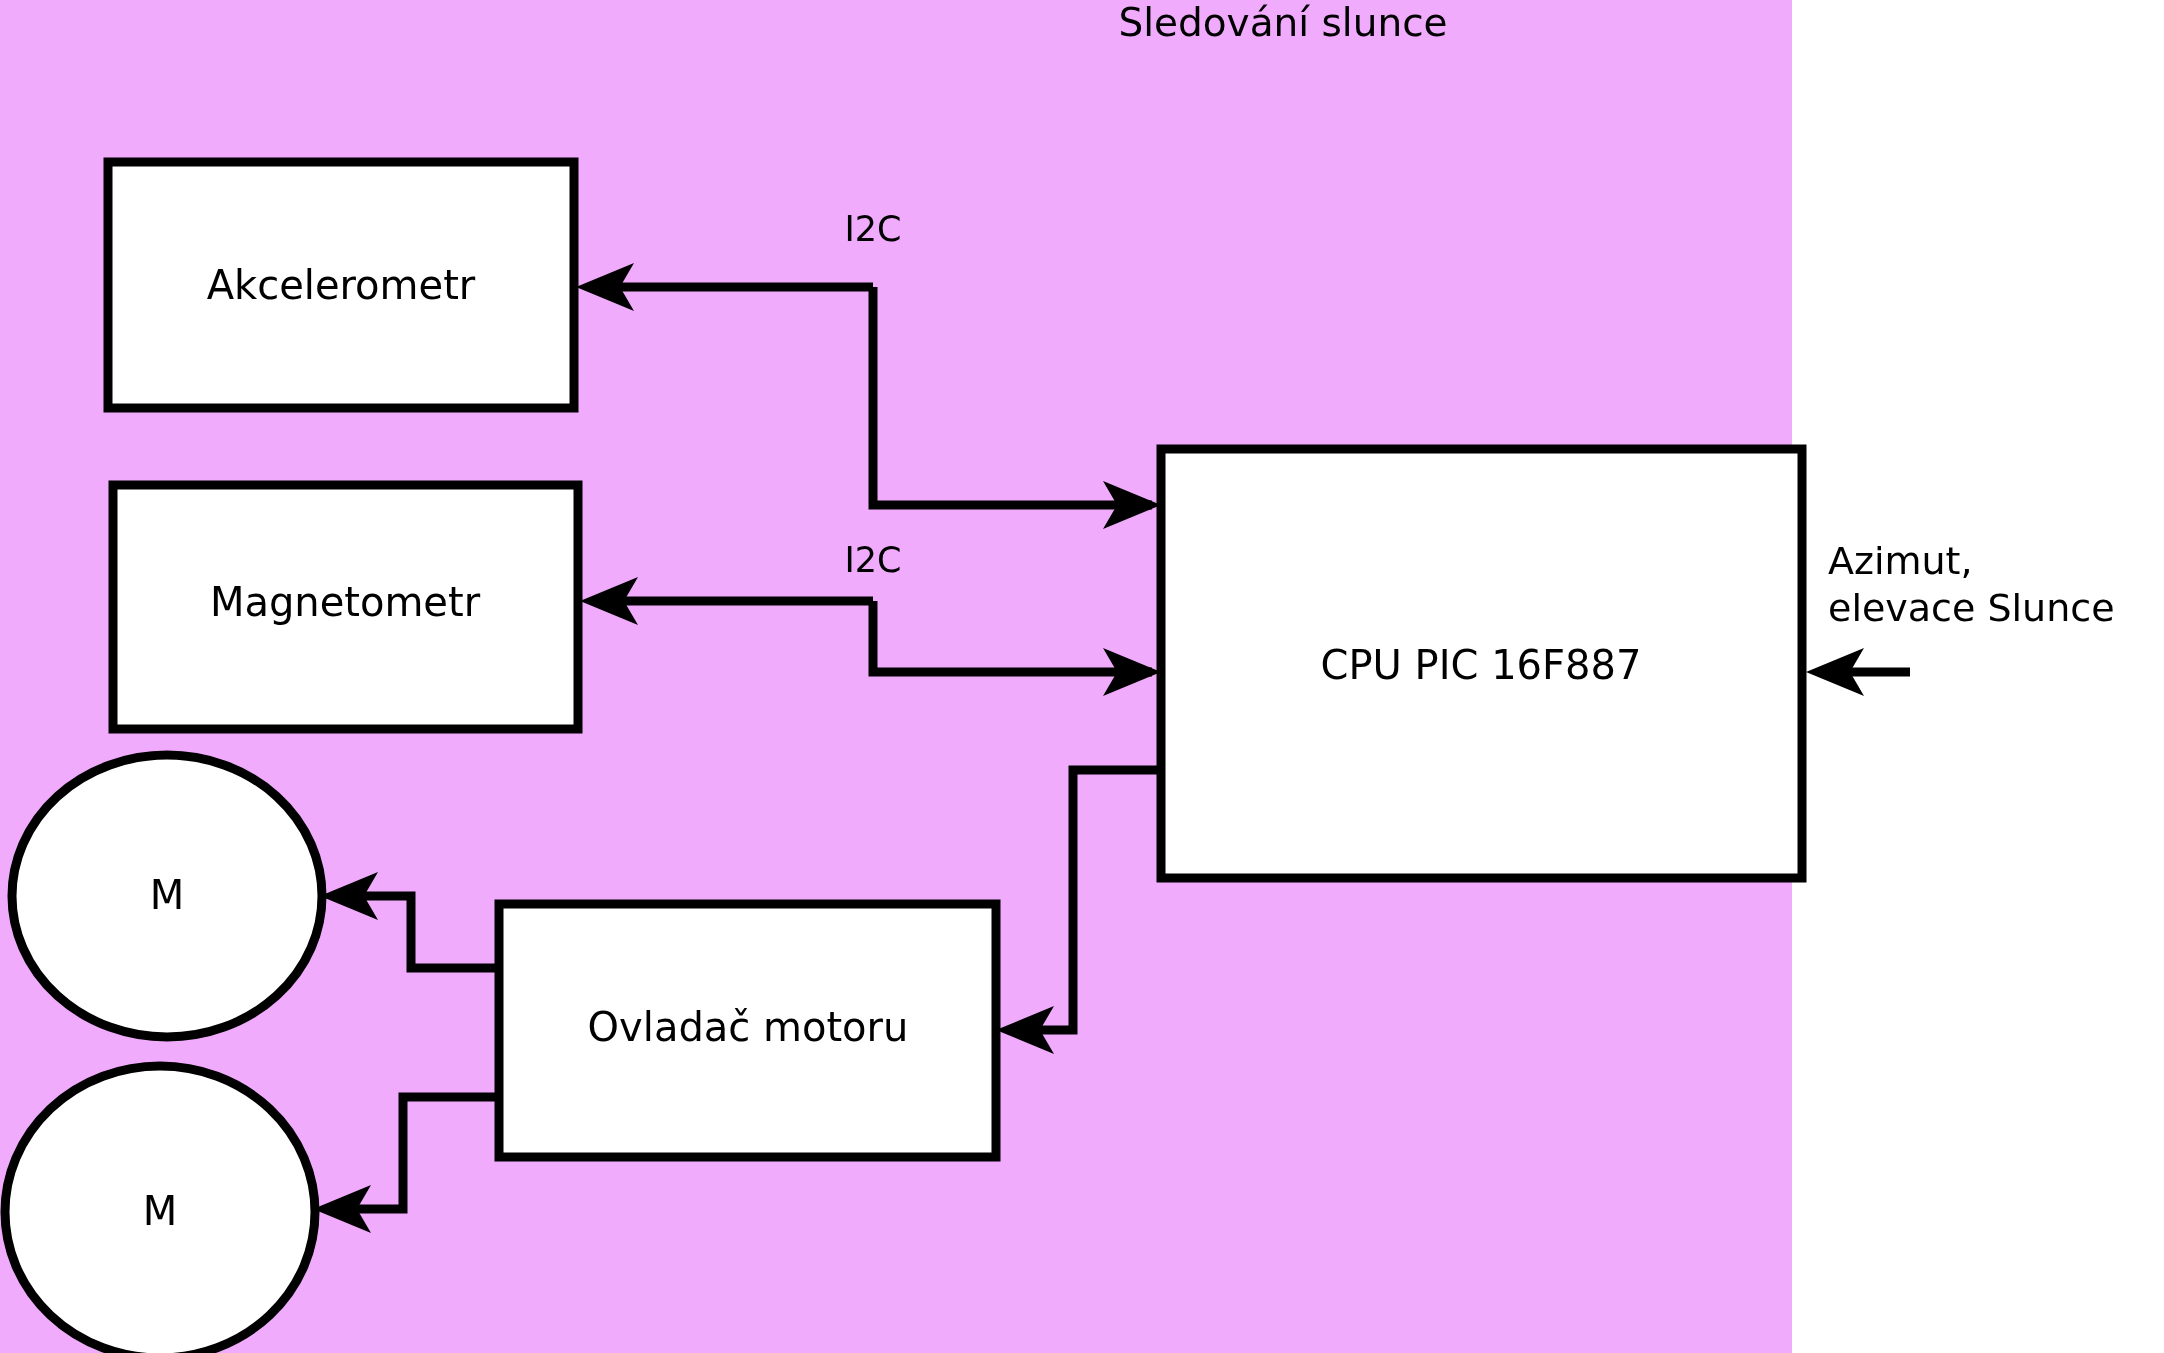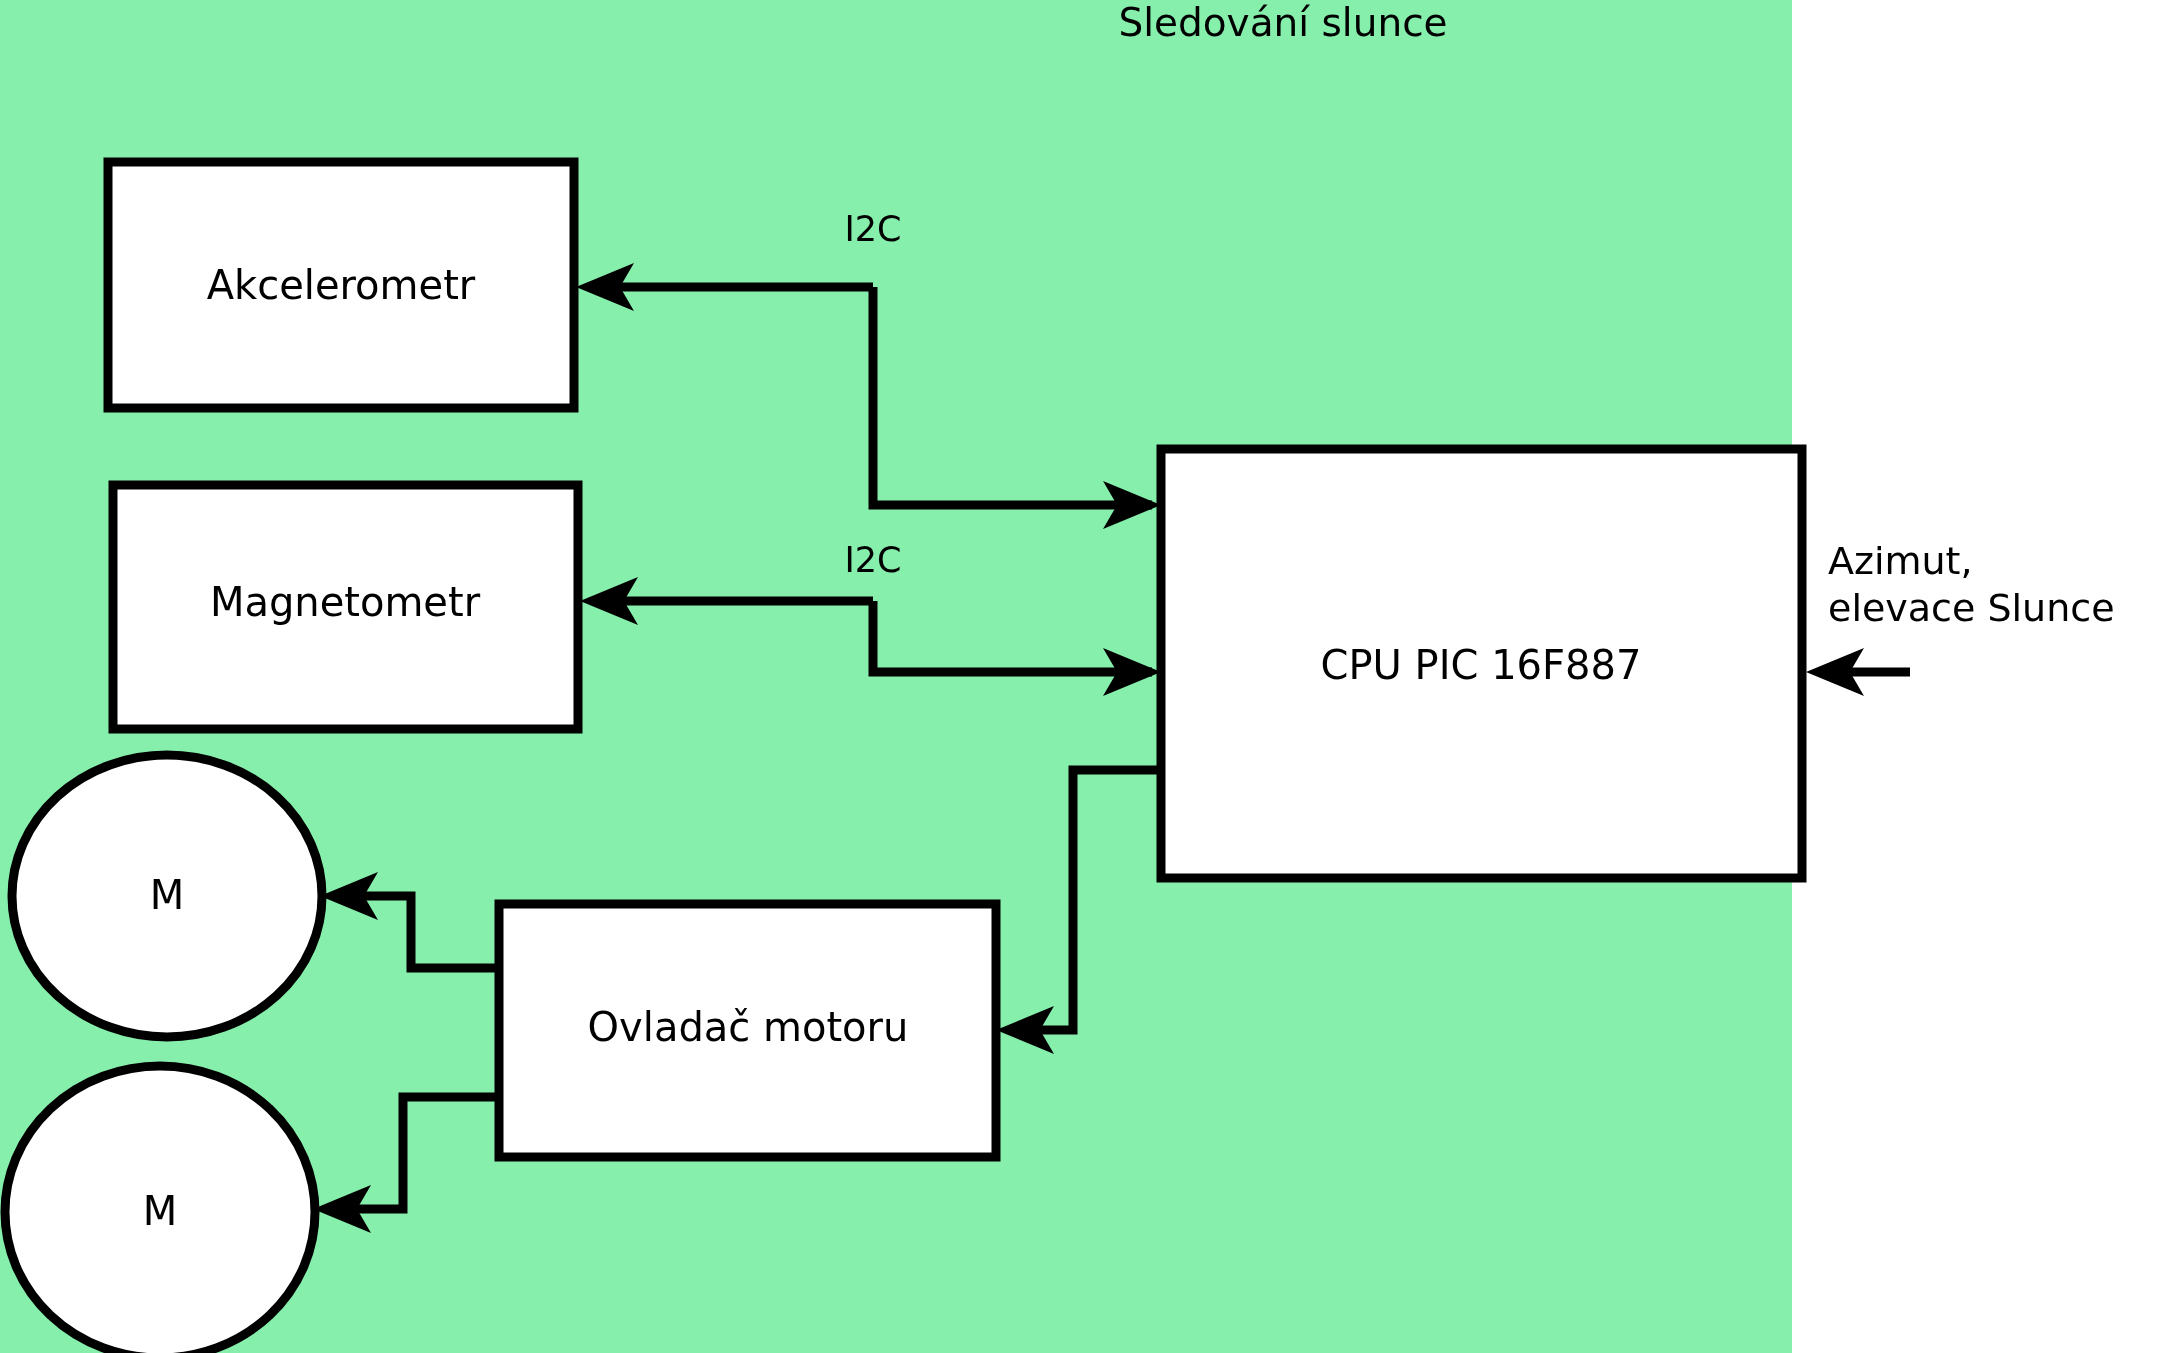--- a/index.html
+++ b/index.html
@@ -10,21 +10,21 @@
   body {
     width: 2164px;
     height: 1353px;
     font-family: "DejaVu Sans", "Liberation Sans", sans-serif;
     overflow: hidden;
   }
   #diagram-root {
     position: relative;
     width: 1792px;
     height: 1353px;
-    background: #86efac;
+    background: #f0abfc;
     text-align: center;
   }
   svg.diagram {
     display: block;
     width: 2164px;
     height: 1353px;
   }
   .node-shape {
     fill: #ffffff;
     stroke: #000000;

